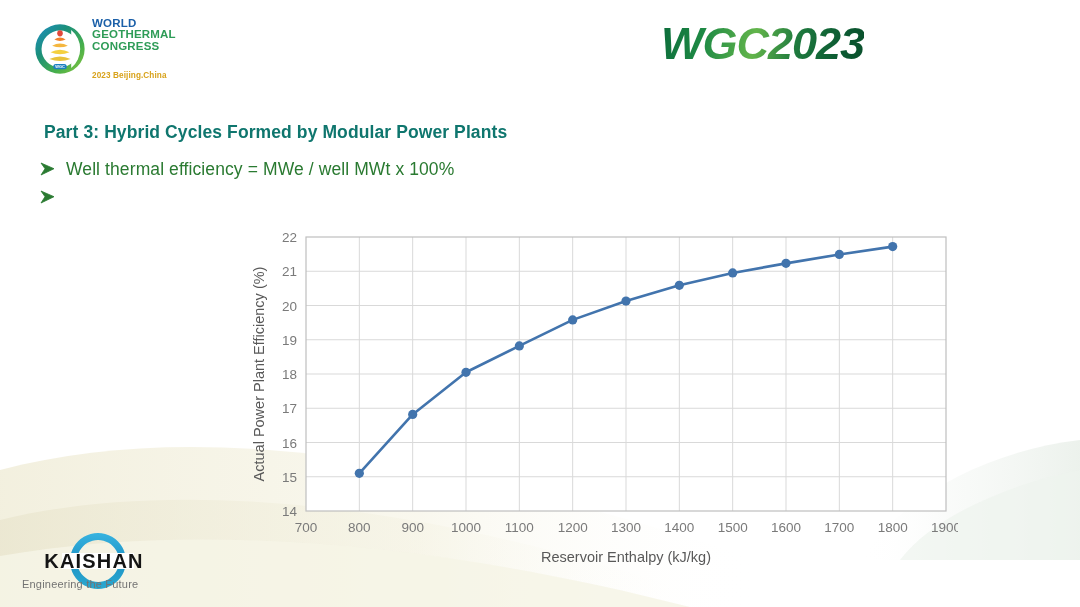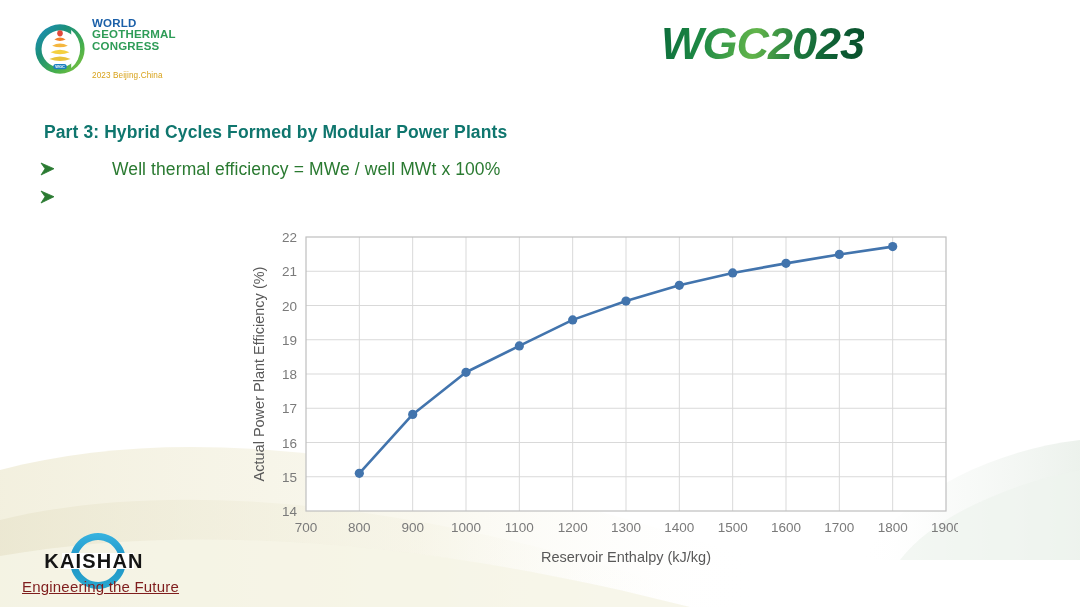--- a/index.html
+++ b/index.html
@@ -16,50 +16,50 @@
 
   
   .slide-header { position: absolute; top: 0; left: 0; width: 900px; height: 100px; z-index: 3; }
 
   .wgc-logo { position: absolute; left: 32px; top: 18px; width: 145px; height: 62px; display: flex; align-items: center; }
   .wgc-logo-mark { width: 56px; height: 56px; flex: 0 0 56px; }
   .wgc-logo-text { margin-left: 4px; line-height: 1.02; }
   .wgc-l1 { font-size: 11.5px; font-weight: bold; color: #1a5fa8; letter-spacing: .2px; }
   .wgc-l2 { font-size: 11.5px; font-weight: bold; color: #2e9c57; letter-spacing: .2px; }
   .wgc-l3 { font-size: 11.5px; font-weight: bold; color: #2e9c57; letter-spacing: .2px; }
-  .wgc-l4 { font-size: 8.2px; font-weight: normal; color: #d8a21a; letter-spacing: .1px; margin-top: 19px; }
+  .wgc-l4 { font-size: 8.2px; font-weight: bold; color: #d8a21a; letter-spacing: .1px; margin-top: 19px; }
 
   .wgc-wordmark {
     position: absolute; right: 36px; top: 18px;
     font-size: 45px; font-weight: bold; letter-spacing: -1px;
     background: linear-gradient(100deg, #0b6b3a 0%, #1f8b45 22%, #63b54b 46%, #1f7a3e 66%, #0c5c33 86%, #0a4f2c 100%);
     -webkit-background-clip: text; background-clip: text;
     -webkit-text-fill-color: transparent; color: transparent;
     font-family: "Liberation Sans", sans-serif;
     font-style: italic;
   }
 
   
   .slide-title {
     position: absolute; left: 44px; top: 122px; z-index: 3;
     font-size: 17.5px; font-weight: bold; color: #0f766e; letter-spacing: .1px;
   }
   .bullet-list { position: absolute; left: 40px; top: 158px; z-index: 3; }
   .bullet-row { display: flex; align-items: flex-start; margin-bottom: 5px; }
   .bullet-arrow { width: 26px; flex: 0 0 26px; padding-top: 4px; }
-  .bullet-text { font-size: 17.5px; color: #2a7a31; letter-spacing: .1px; line-height: 1.32; margin-left: 46px; }
+  .bullet-text { font-size: 17.5px; color: #2a7a31; letter-spacing: .1px; line-height: 1.32; }
 
   
   #chart-wrap { position: absolute; left: 248px; top: 228px; width: 710px; height: 345px; z-index: 3; }
 
   
   .kaishan-logo { position: absolute; left: 18px; top: 525px; width: 160px; height: 72px; z-index: 3; }
   .kaishan-tag {
     position: absolute; left: 22px; top: 578px; z-index: 3;
-    font-size: 15px; color: #7f1d1d; letter-spacing: .2px; text-decoration: underline;
+    font-size: 11px; color: #737373; letter-spacing: .2px;
   }
 </style>
 </head>
 <body>
 
 <svg id="bg-decor" width="1080" height="607" viewBox="0 0 1080 607">
   <defs>
     <linearGradient id="waveL" x1="0" y1="0" x2="1" y2="0">
       <stop offset="0%" stop-color="#f2efdd" stop-opacity="0.95"></stop>
       <stop offset="55%" stop-color="#f7f5e8" stop-opacity="0.75"></stop>

